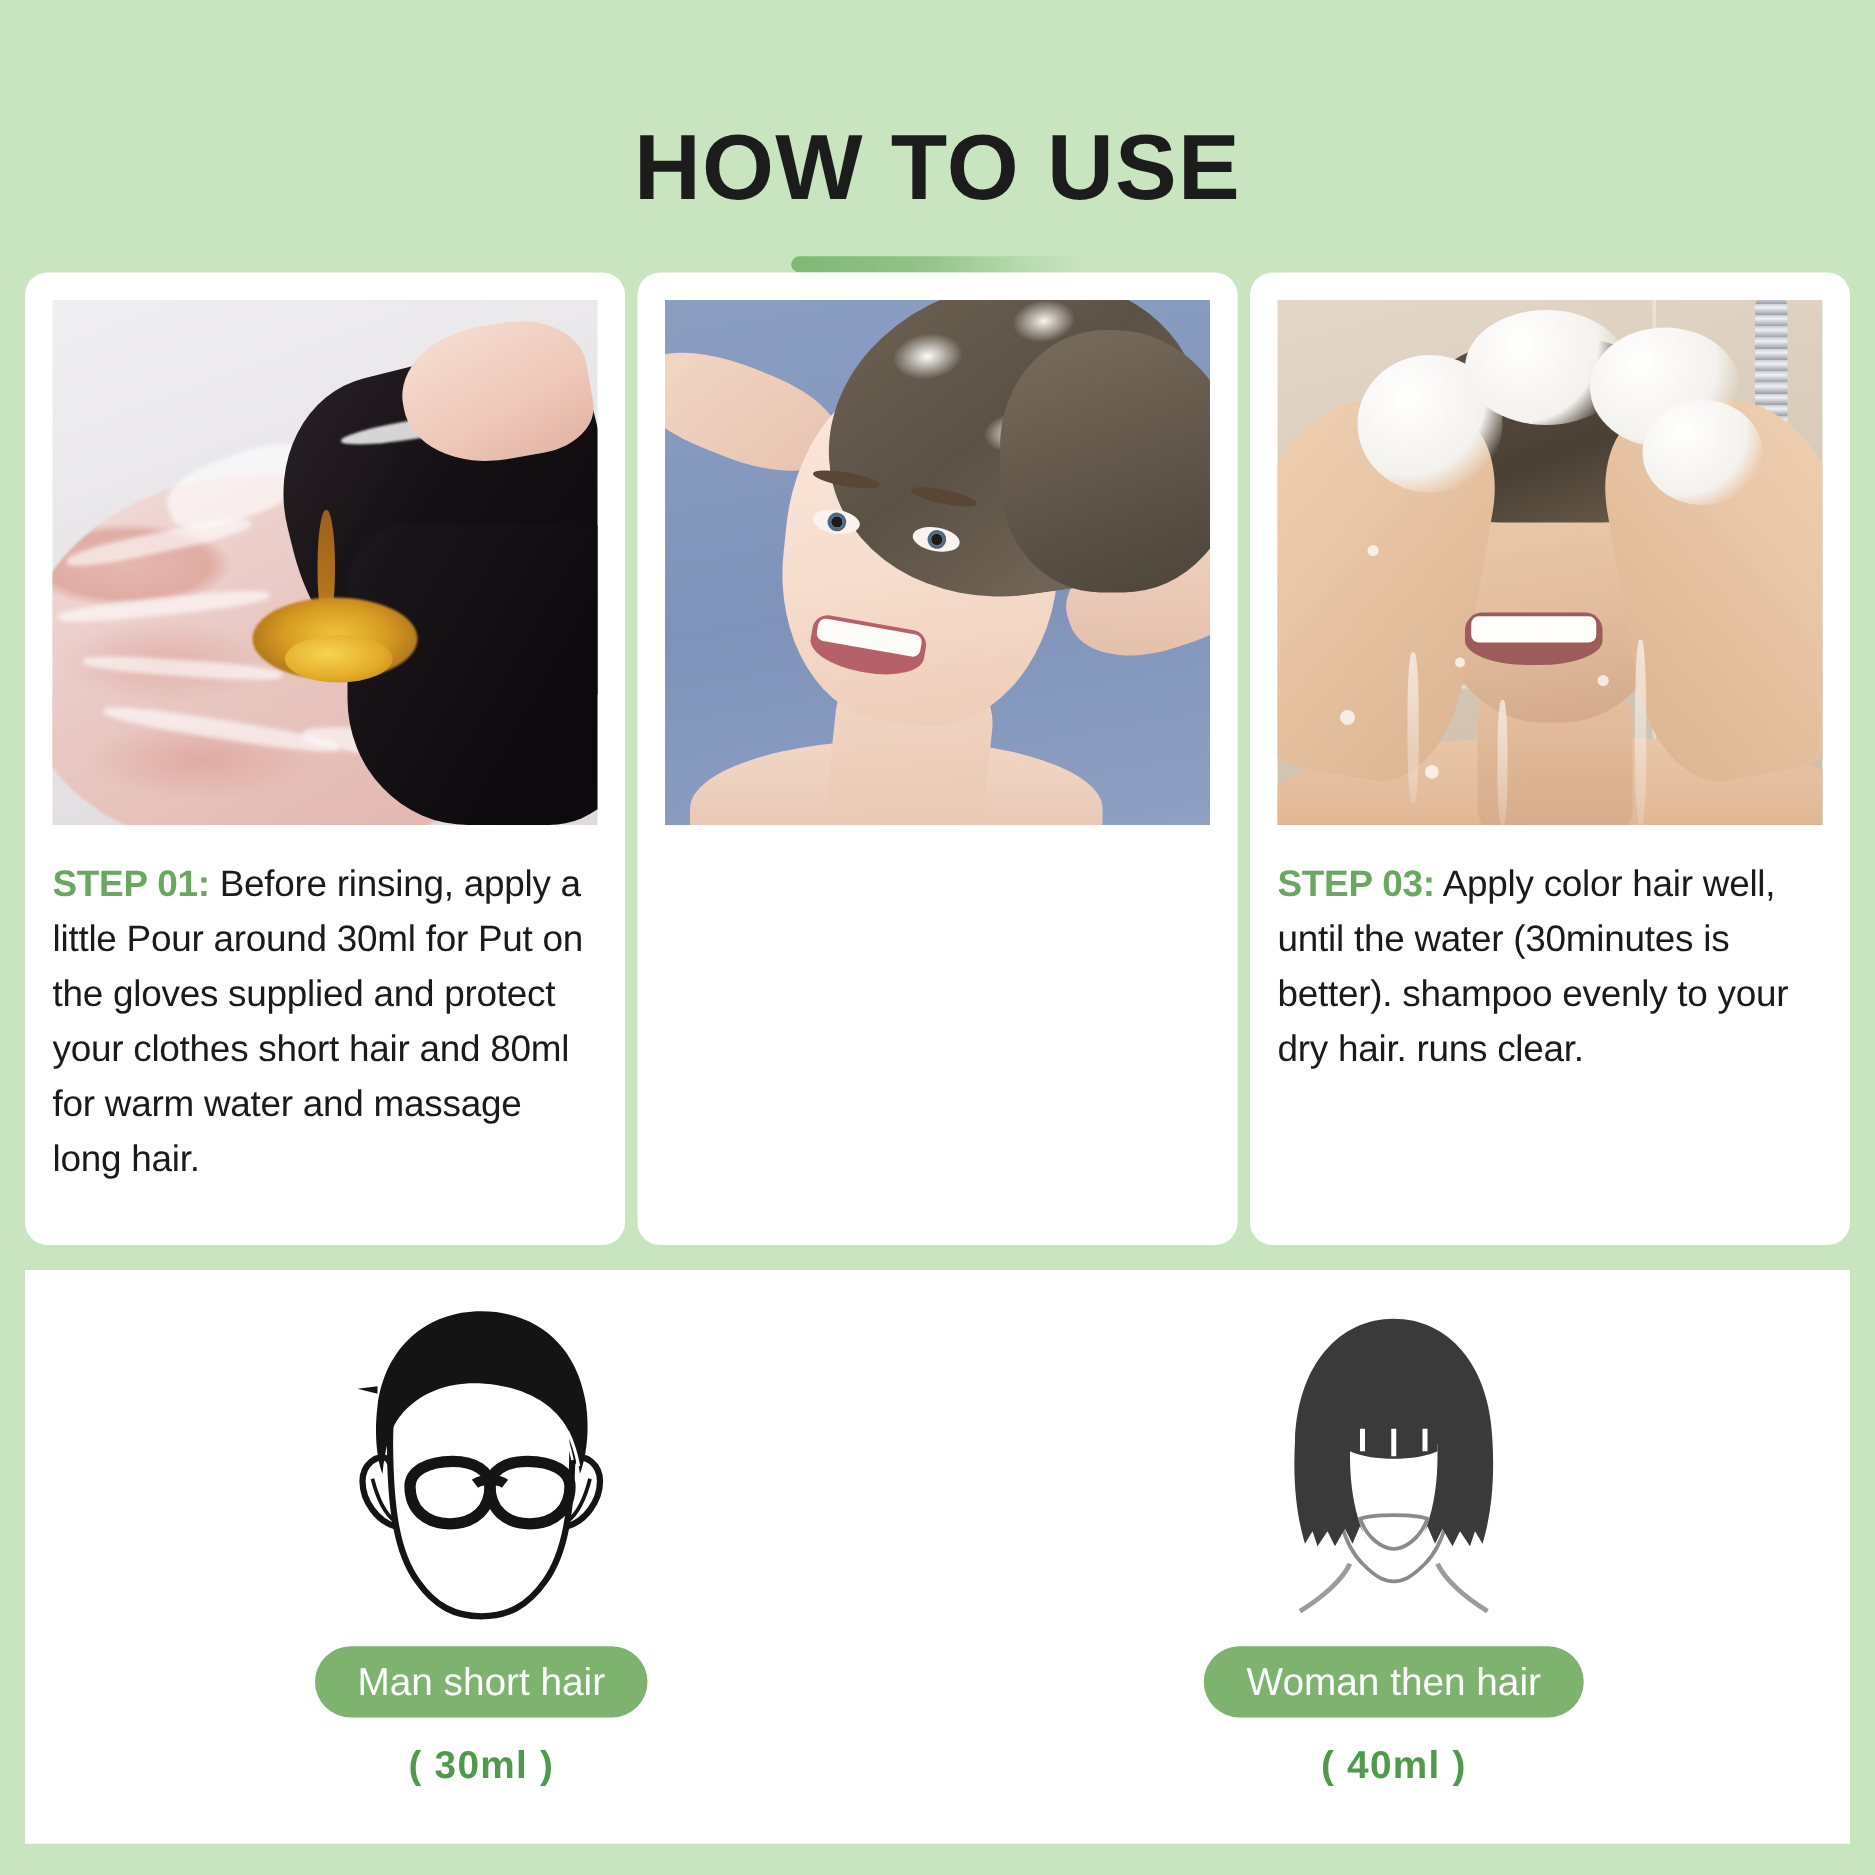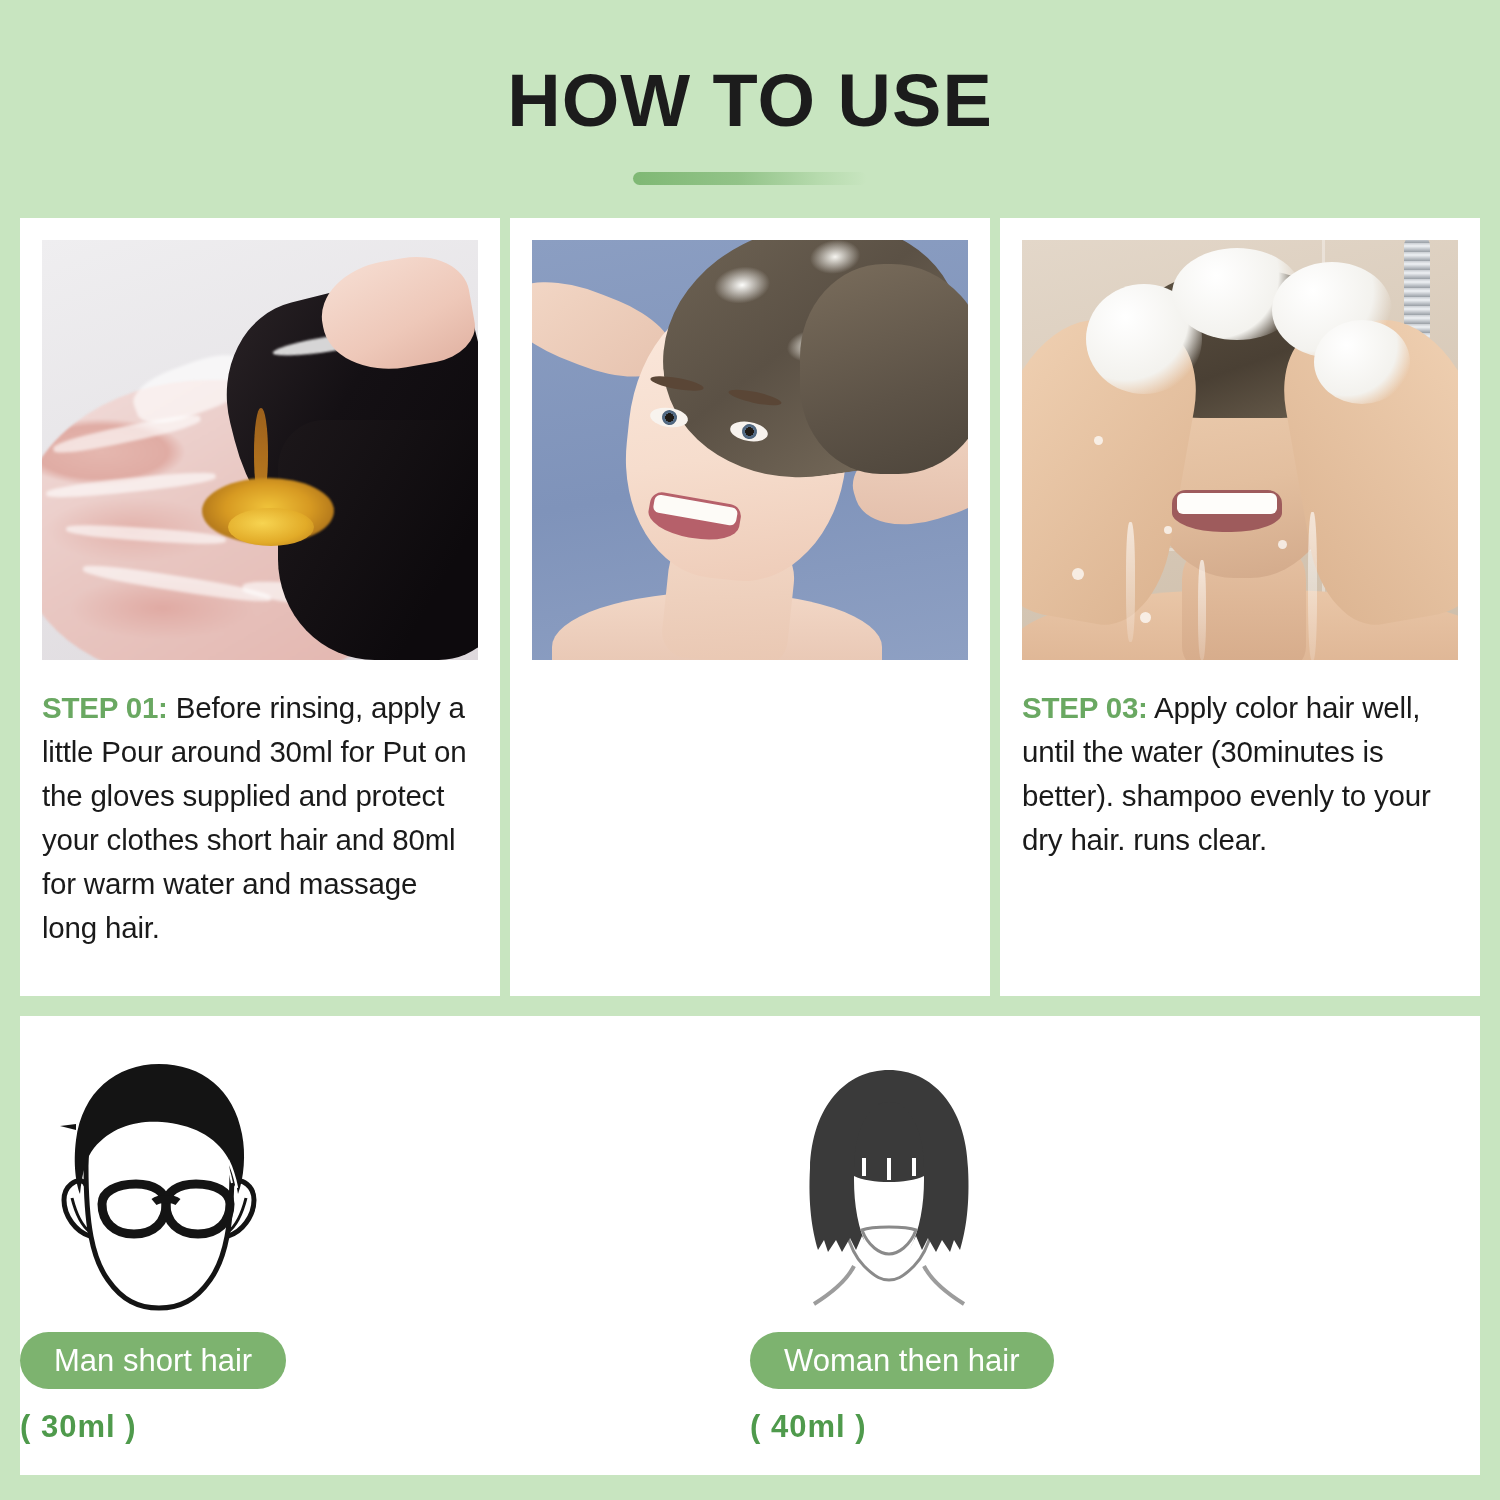--- a/index.html
+++ b/index.html
@@ -21,21 +21,21 @@
 
   
   .header {
     position: absolute;
     top: 0; left: 0;
     width: 1500px;
     height: 218px;
     display: flex;
     flex-direction: column;
     align-items: center;
-    justify-content: flex-start;
+    justify-content: flex-end;
   }
   .title {
     margin-top: 64px;
     font-size: 74px;
     font-weight: bold;
     letter-spacing: 1px;
     color: #1c1c1c;
     font-family: "Liberation Sans", sans-serif;
     line-height: 1;
   }
@@ -56,20 +56,21 @@
     display: flex;
     gap: 10px;
   }
   .step-card {
     width: 480px;
     height: 778px;
     background: #ffffff;
     padding: 22px 22px 0 22px;
     display: flex;
     flex-direction: column;
+    border-radius: 18px;
   }
   .step-photo {
     width: 100%;
     height: 420px;
     position: relative;
     overflow: hidden;
     flex: none;
   }
   .step-text {
     margin-top: 26px;
@@ -354,22 +355,22 @@
     top: 1016px; left: 20px;
     width: 1460px;
     height: 459px;
     background: #ffffff;
     display: flex;
   }
   .type-col {
     flex: 1;
     display: flex;
     flex-direction: column;
-    align-items: flex-start;
-    padding-top: 34px;
+    align-items: center;
+    padding-top: 19px;
   }
   .type-figure {
     height: 272px;
     display: flex;
     align-items: flex-end;
     justify-content: center;
   }
   .type-pill {
     margin-top: 10px;
     background: #7db36f;

